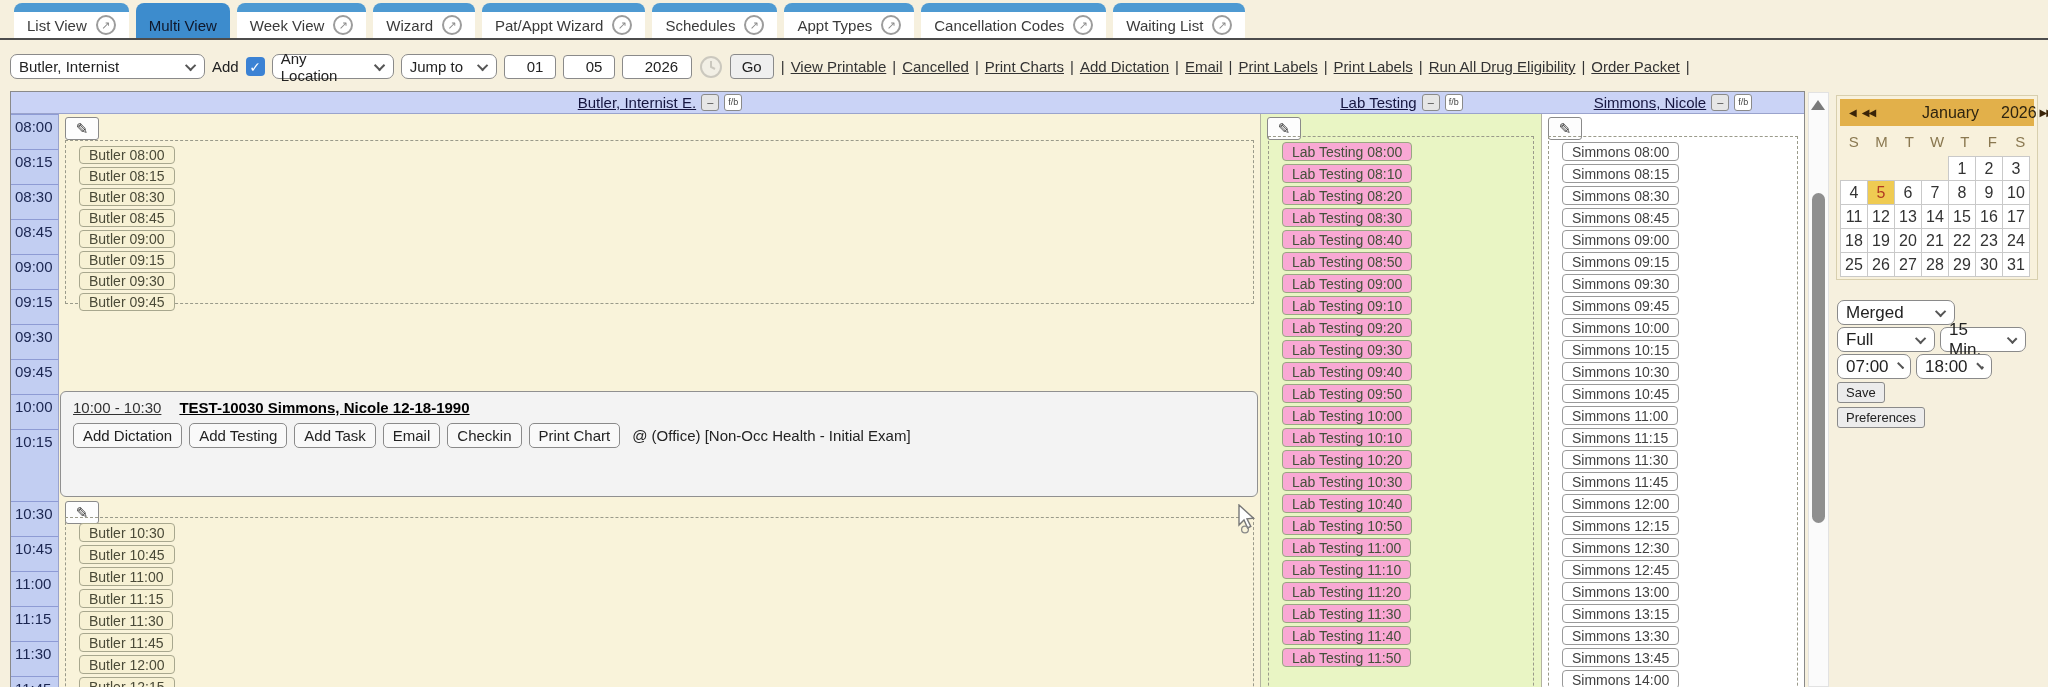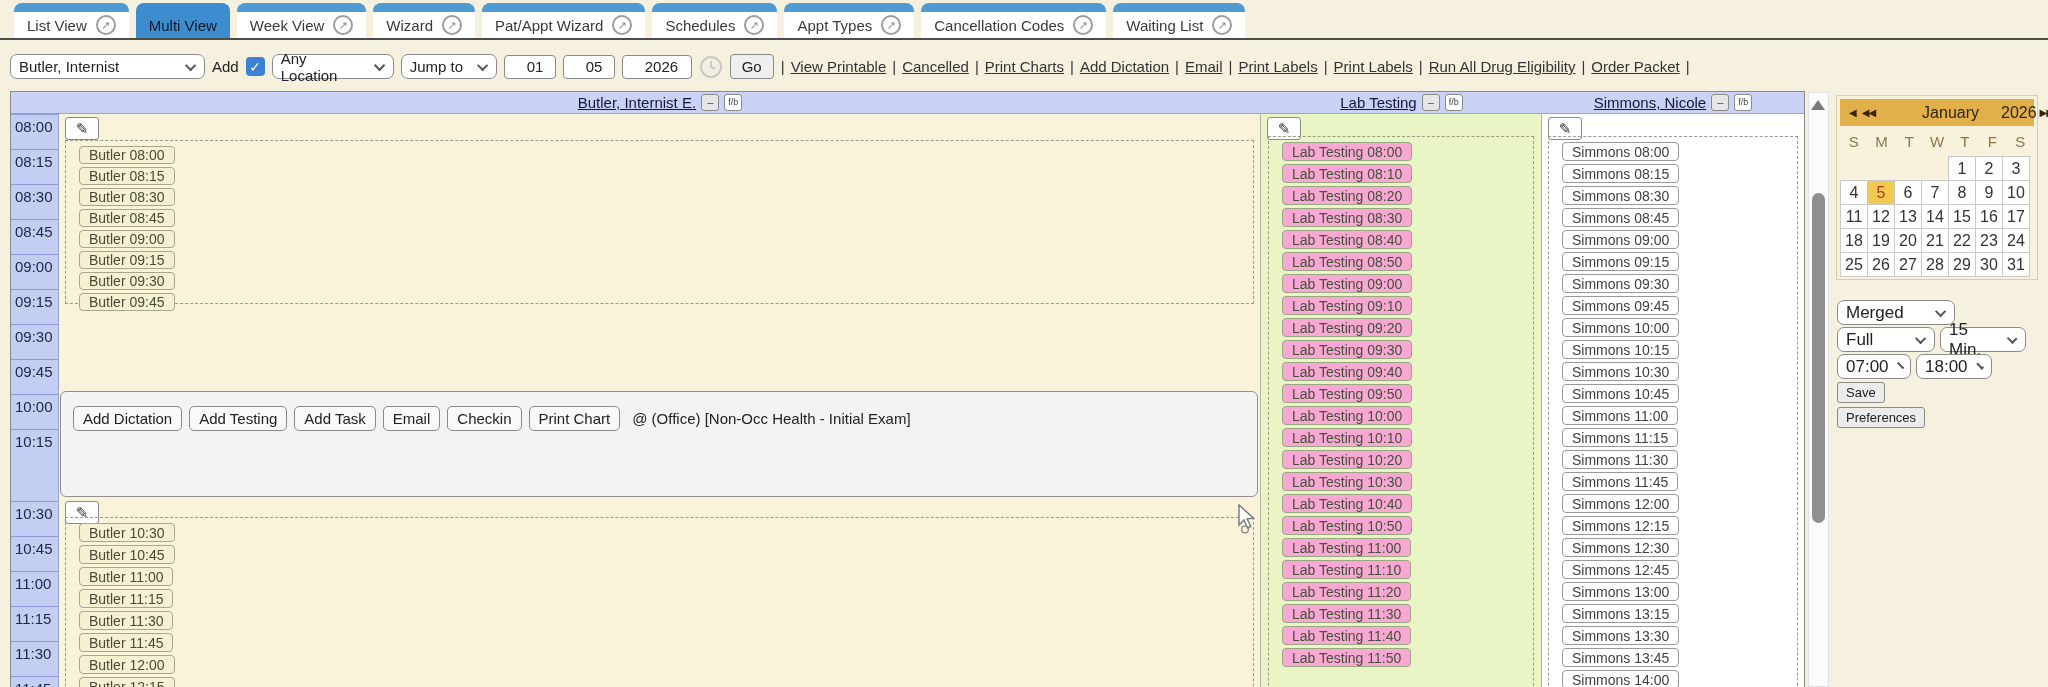--- a/index.html
+++ b/index.html
@@ -268,20 +268,24 @@
         <button class="slot-btn butler-slot">Butler 08:15</button>
         <button class="slot-btn butler-slot">Butler 08:30</button>
         <button class="slot-btn butler-slot">Butler 08:45</button>
         <button class="slot-btn butler-slot">Butler 09:00</button>
         <button class="slot-btn butler-slot">Butler 09:15</button>
         <button class="slot-btn butler-slot">Butler 09:30</button>
         <button class="slot-btn butler-slot">Butler 09:45</button>
       </div>
 
     <div class="appt">
+      <div class="appt-line1">
+        <span class="appt-time">10:00 - 10:30</span>
+        <span class="appt-patient">TEST-10030 Simmons, Nicole 12-18-1990</span>
+      </div>
       <div class="appt-line2" id="apptbtns">
         <button class="appt-btn">Add Dictation</button>
           <button class="appt-btn">Add Testing</button>
           <button class="appt-btn">Add Task</button>
           <button class="appt-btn">Email</button>
           <button class="appt-btn">Checkin</button>
           <button class="appt-btn">Print Chart</button>
           <span class="appt-loc">@ (Office)  [Non-Occ Health - Initial Exam]</span>
       </div>
     </div>

